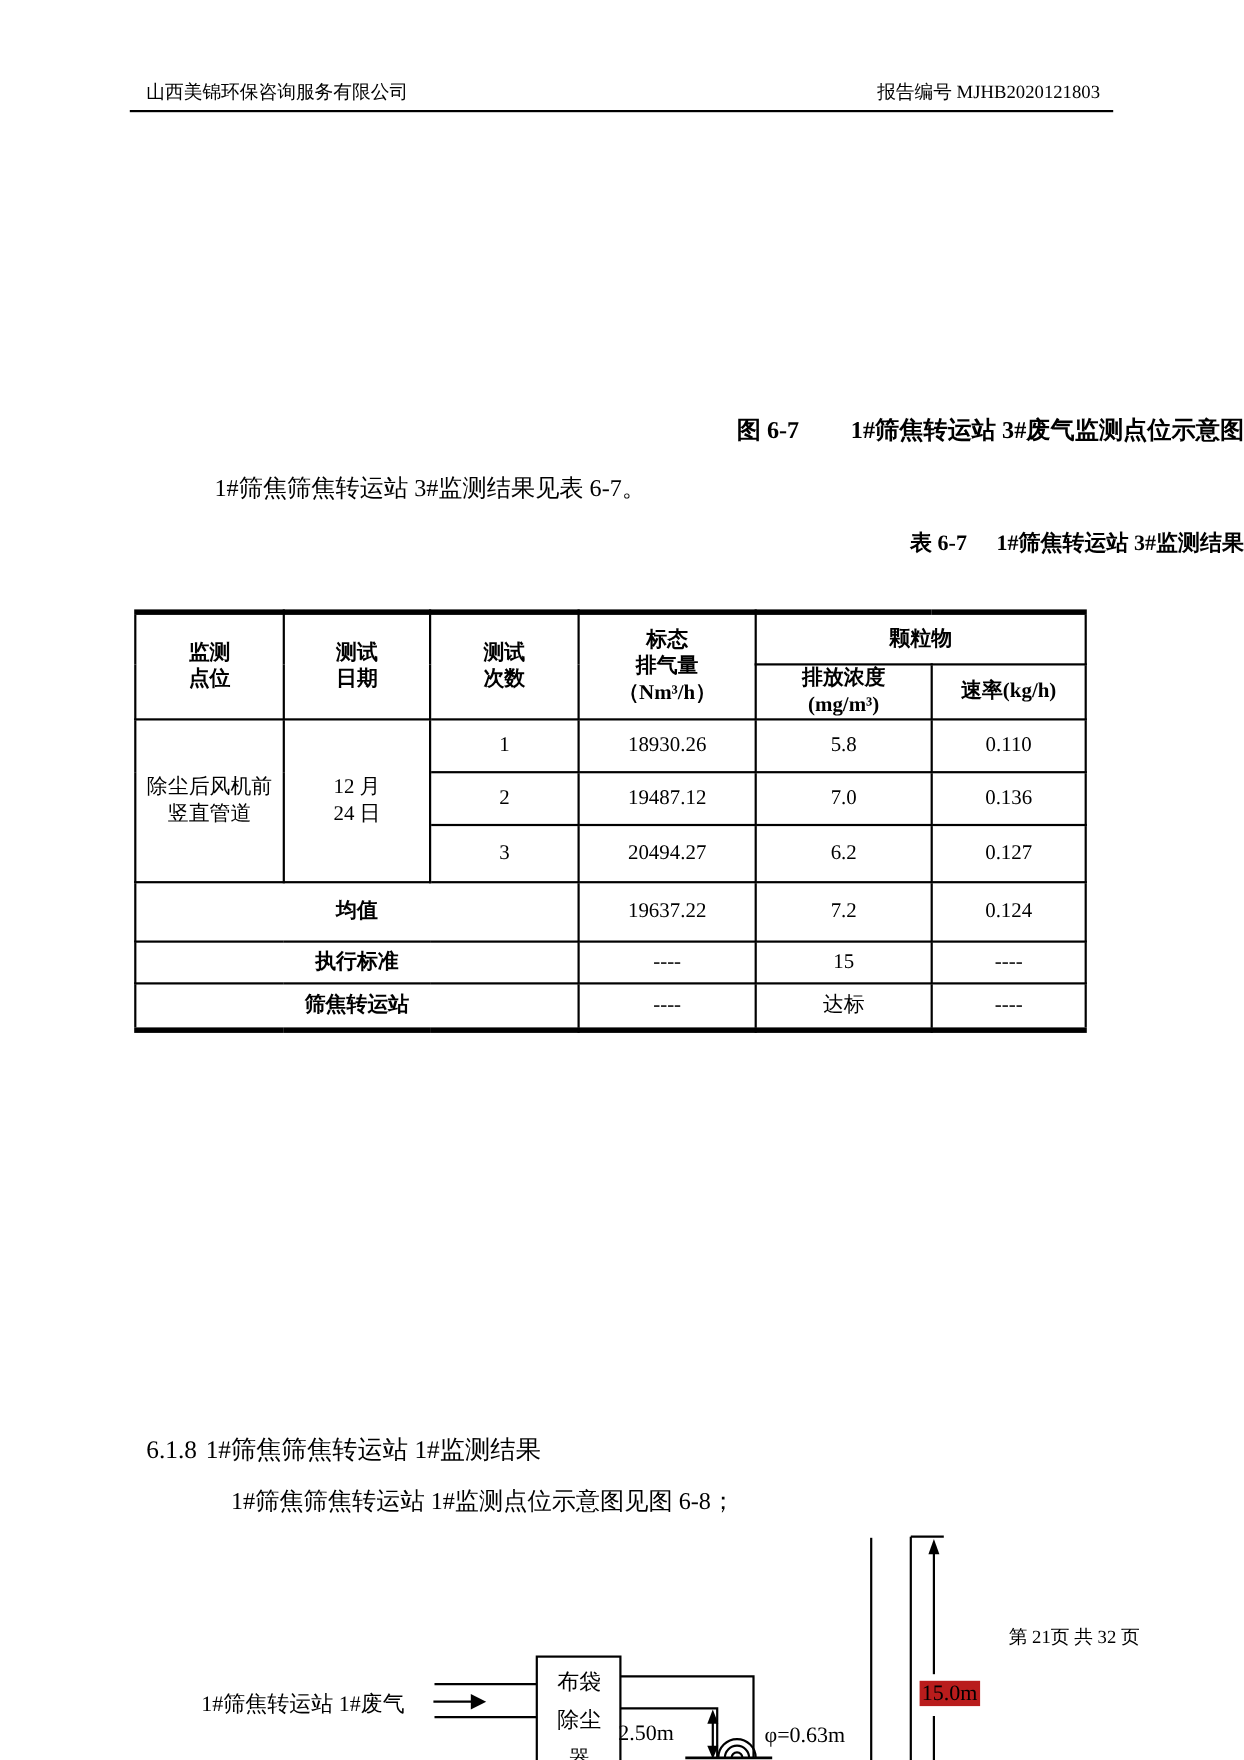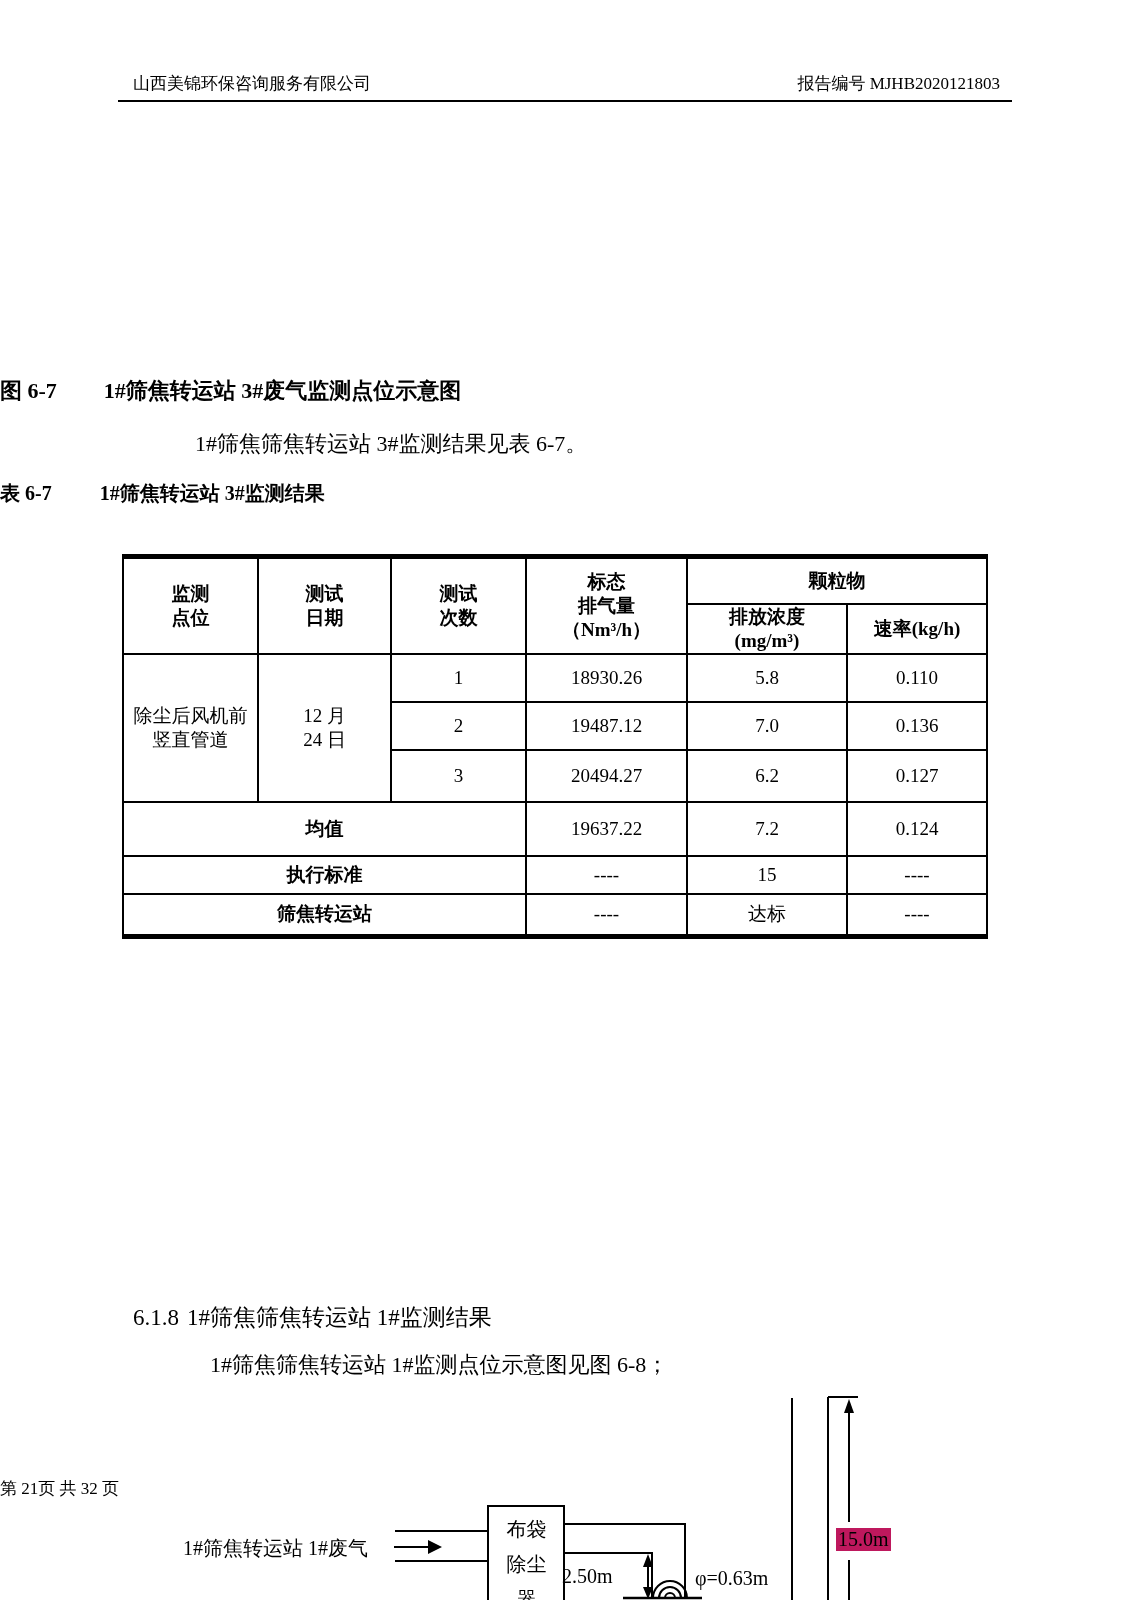--- a/index.html
+++ b/index.html
@@ -6,32 +6,32 @@
   body{
     position:relative;
     width:1131px;height:1600px;
     overflow:hidden;
     font-family:"Liberation Serif","DejaVu Serif",serif;
     color:#000;
   }
   .abs{position:absolute;}
   .pre{white-space:pre-line;}
   .b{font-weight:bold;}
-  .center{text-align:left;}
+  .center{text-align:right;}
 
   
   .hdr-text{font-size:17px;top:72px;}
   .hdr-rule{left:118px;top:100px;width:894px;height:2px;background:#000;}
 
   
   .fig-caption{left:0;top:376px;width:1131px;font-size:22px;font-weight:bold;}
   .fig-caption .gap{margin-left:47px;}
   .para1{left:195px;top:429px;font-size:22px;}
   .tbl-caption{left:0;top:480px;width:1131px;font-size:20px;font-weight:bold;}
-  .tbl-caption .gap{margin-left:48px;}
+  .tbl-caption .gap{margin-left:27px;}
 
   
   .tbl-wrap{left:122px;top:530px;}
   table.mon{
     border-collapse:collapse;table-layout:fixed;width:864px;
     border-top:5px solid #000;border-bottom:5px solid #000;margin-top:24px;
   }
   table.mon td{
     border:2px solid #000;
     text-align:center;vertical-align:middle;
@@ -46,21 +46,21 @@
   
   .footer{left:0;top:1477px;width:1036px;font-size:17px;}
 
   
   .diagram-svg{left:0;top:1390px;}
   .dia-label{font-size:20px;}
   .inlet-label{left:183px;top:1535px;}
   .box-label{left:488px;top:1512px;width:77px;text-align:center;line-height:35px;}
   .dim-250{left:562px;top:1565px;}
   .dim-063{left:695px;top:1567px;}
-  .dim-150{left:836px;top:1528px;background:#be185d;padding:0 2px;}
+  .dim-150{left:836px;top:1528px;background:#b91c1c;padding:0 2px;}
 </style>
 </head>
 <body>
 
 <div class="abs hdr-text" style="left:133px;">山西美锦环保咨询服务有限公司</div>
 <div class="abs hdr-text" style="right:131px;">报告编号 MJHB2020121803</div>
 <div class="abs hdr-rule"></div>
 
 <div class="abs fig-caption center">
   <span>图 6-7</span><span class="gap">1#筛焦转运站 3#废气监测点位示意图</span>

